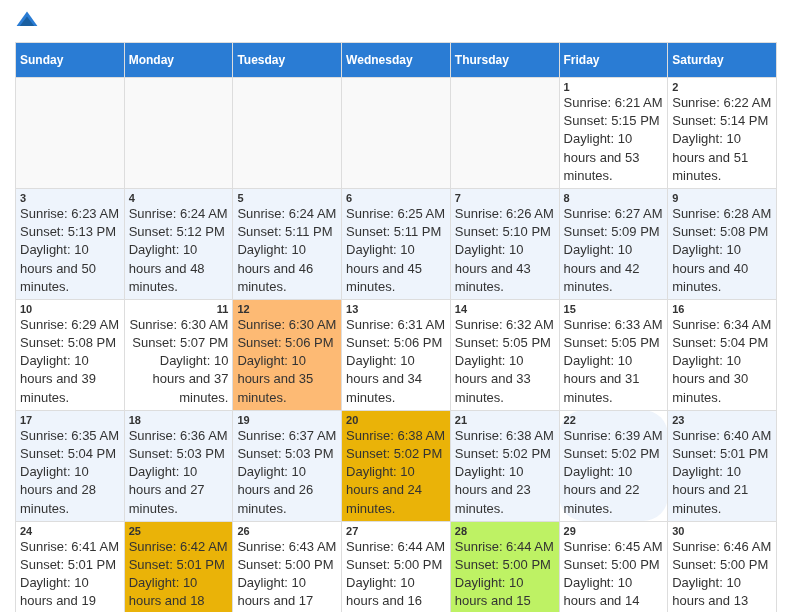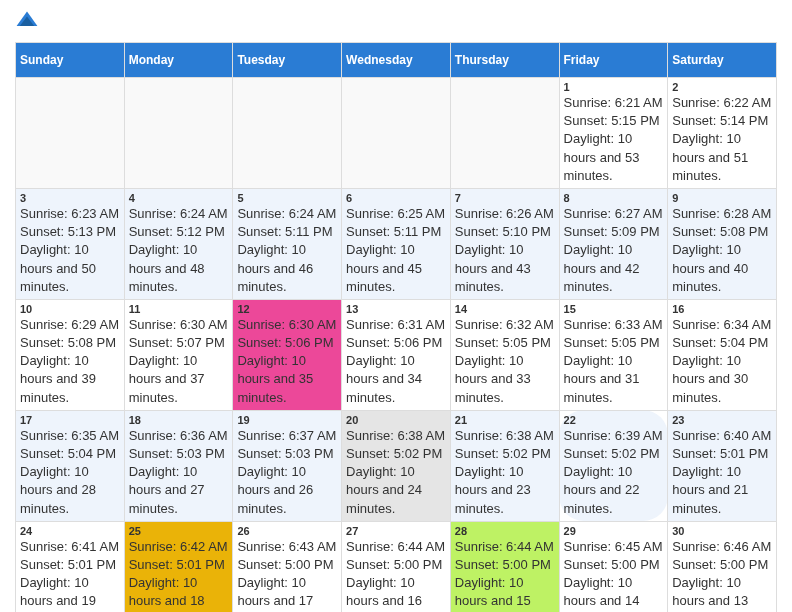--- a/index.html
+++ b/index.html
@@ -193,27 +193,27 @@
 Daylight: 10 hours and 40 minutes.</div>
           </td>
         </tr>
         <tr>
           <td style="background: rgb(255, 255, 255);">
             <span class="day-num">10</span>
             <div class="day-info" style="white-space: pre-line;">Sunrise: 6:29 AM
 Sunset: 5:08 PM
 Daylight: 10 hours and 39 minutes.</div>
           </td>
-          <td style="background: rgb(255, 255, 255);">
+          <td style="background: rgb(255, 255, 255); text-align: right;">
             <span class="day-num">11</span>
             <div class="day-info" style="white-space: pre-line;">Sunrise: 6:30 AM
 Sunset: 5:07 PM
 Daylight: 10 hours and 37 minutes.</div>
           </td>
-          <td style="background: #ec4899;">
+          <td style="background: #fdba74;">
             <span class="day-num">12</span>
             <div class="day-info" style="white-space: pre-line;">Sunrise: 6:30 AM
 Sunset: 5:06 PM
 Daylight: 10 hours and 35 minutes.</div>
           </td>
           <td style="background: rgb(255, 255, 255);">
             <span class="day-num">13</span>
             <div class="day-info" style="white-space: pre-line;">Sunrise: 6:31 AM
 Sunset: 5:06 PM
 Daylight: 10 hours and 34 minutes.</div>
@@ -249,21 +249,21 @@
             <div class="day-info" style="white-space: pre-line;">Sunrise: 6:36 AM
 Sunset: 5:03 PM
 Daylight: 10 hours and 27 minutes.</div>
           </td>
           <td style="background: rgb(238, 244, 252);">
             <span class="day-num">19</span>
             <div class="day-info" style="white-space: pre-line;">Sunrise: 6:37 AM
 Sunset: 5:03 PM
 Daylight: 10 hours and 26 minutes.</div>
           </td>
-          <td style="background: #e5e5e5;">
+          <td style="background: #eab308;">
             <span class="day-num">20</span>
             <div class="day-info" style="white-space: pre-line;">Sunrise: 6:38 AM
 Sunset: 5:02 PM
 Daylight: 10 hours and 24 minutes.</div>
           </td>
           <td style="background: rgb(238, 244, 252);">
             <span class="day-num">21</span>
             <div class="day-info" style="white-space: pre-line;">Sunrise: 6:38 AM
 Sunset: 5:02 PM
 Daylight: 10 hours and 23 minutes.</div>

